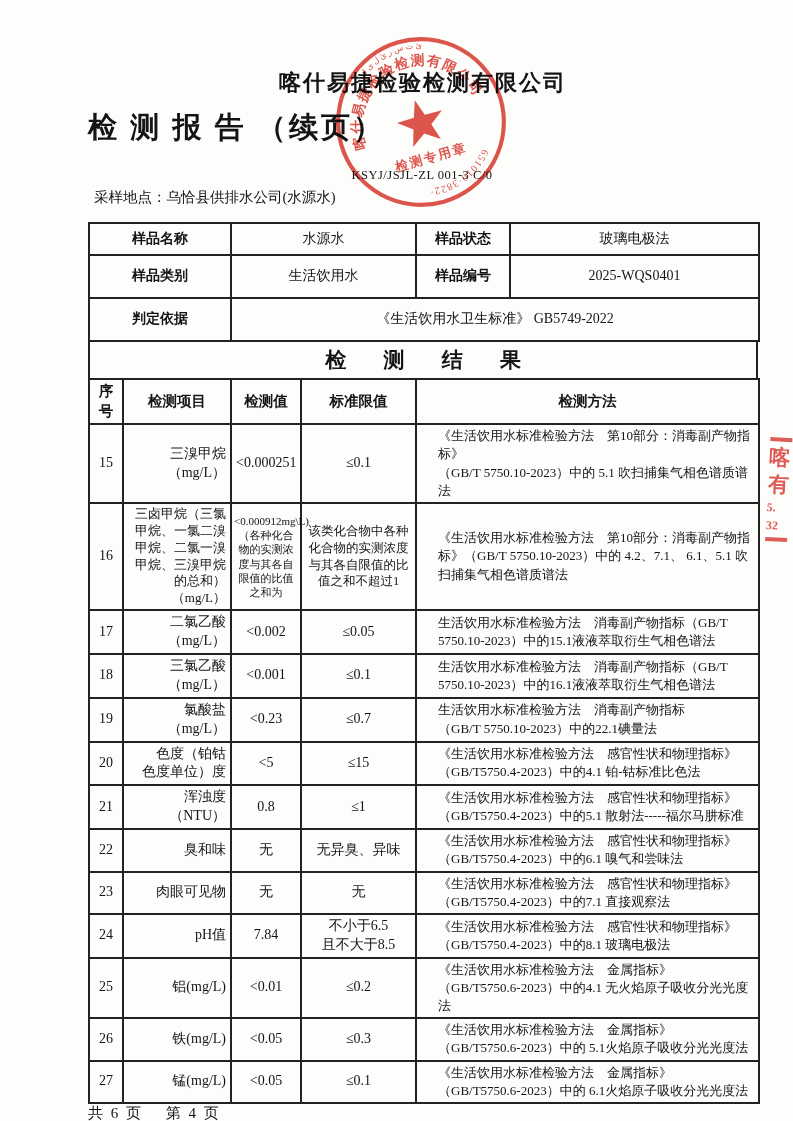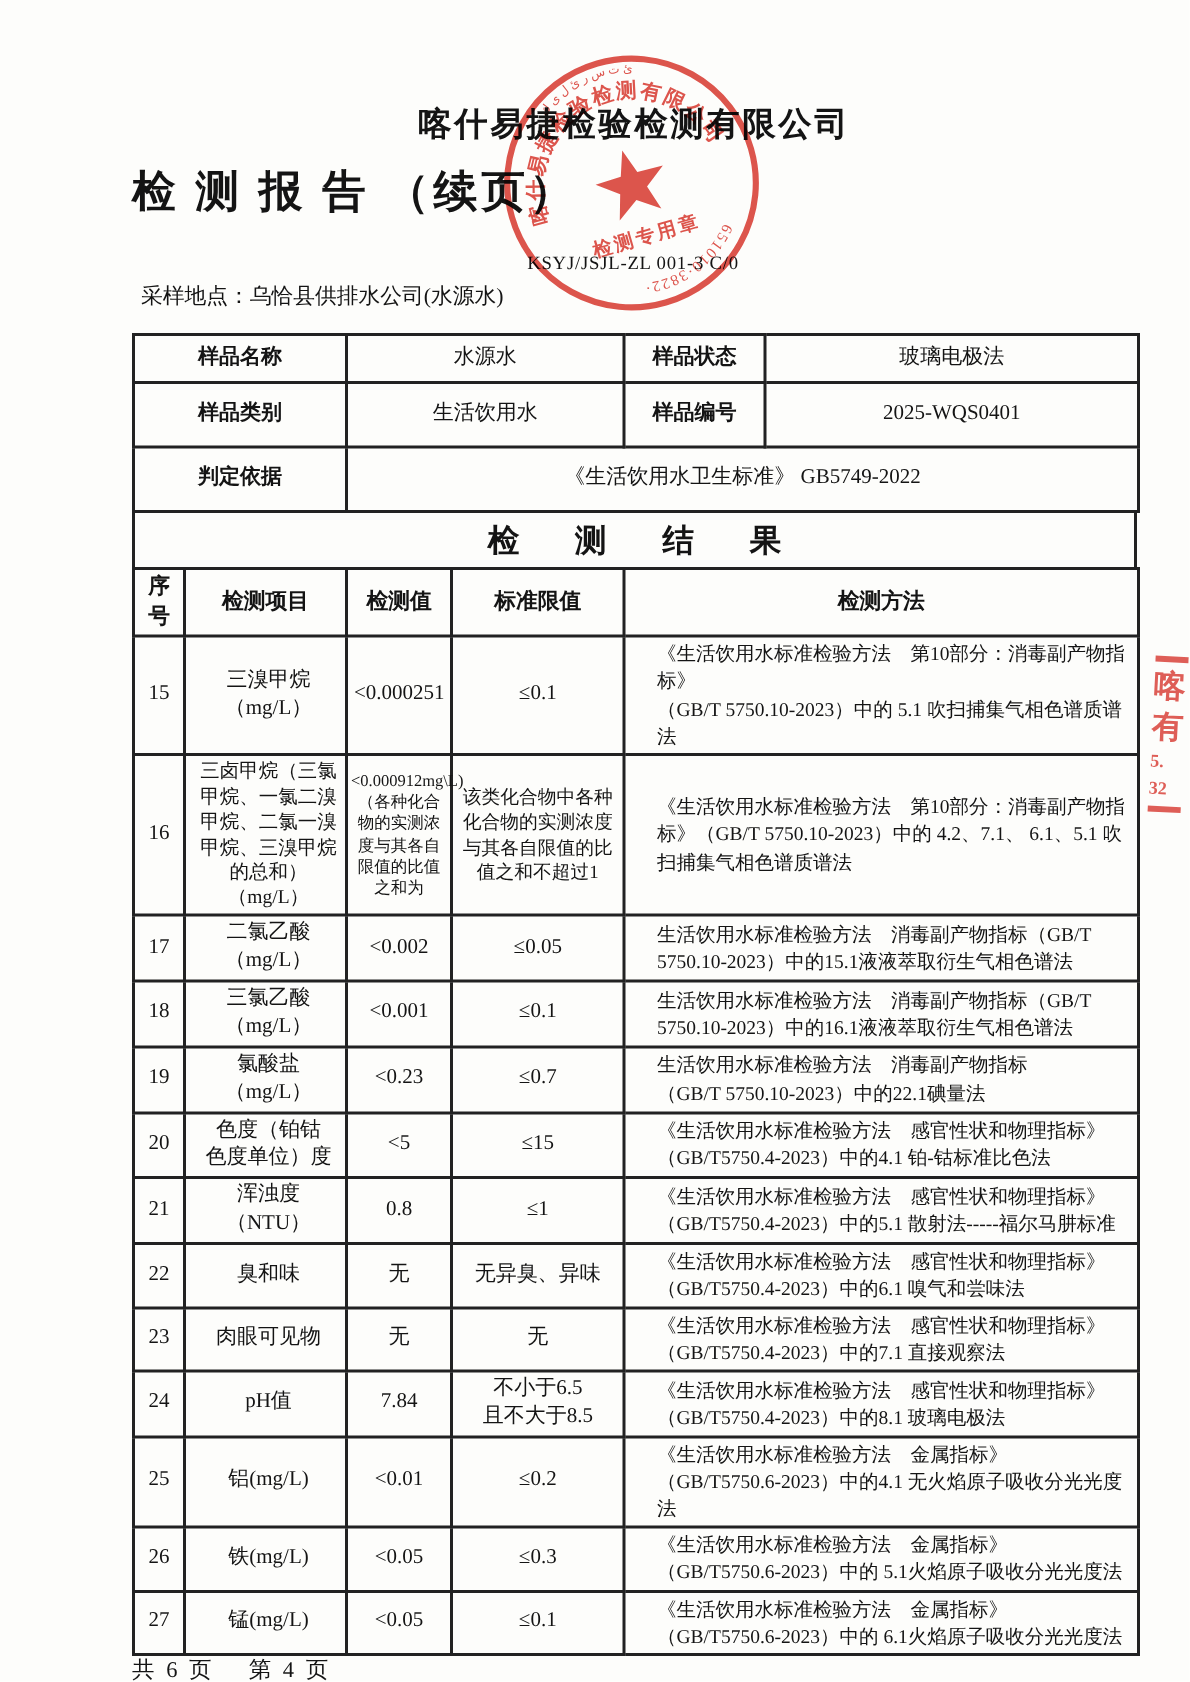--- a/index.html
+++ b/index.html
@@ -57,21 +57,21 @@
   .banner-cell {
     height: 38px;
     font-size: 21px;
     font-weight: 700;
     letter-spacing: 16px;
     text-indent: 16px;
     border-radius: 14px;
   }
   .results-table td.hdr { font-weight: 700; font-size: 14.5px; }
   .results-table tr.hrow { height: 39px; }
-  td.c-item { text-align: center; padding-left: 8px; white-space: pre-wrap; }
+  td.c-item { text-align: right; padding-left: 8px; white-space: pre-wrap; }
   td.c-method {
     text-align: left;
     padding-left: 21px;
     padding-right: 4px;
     font-size: 13px;
     white-space: pre-wrap;
     line-height: 1.4;
   }
   td.c-value, td.c-limit { white-space: pre-wrap; }
   tr.r15 { height: 44px; }

